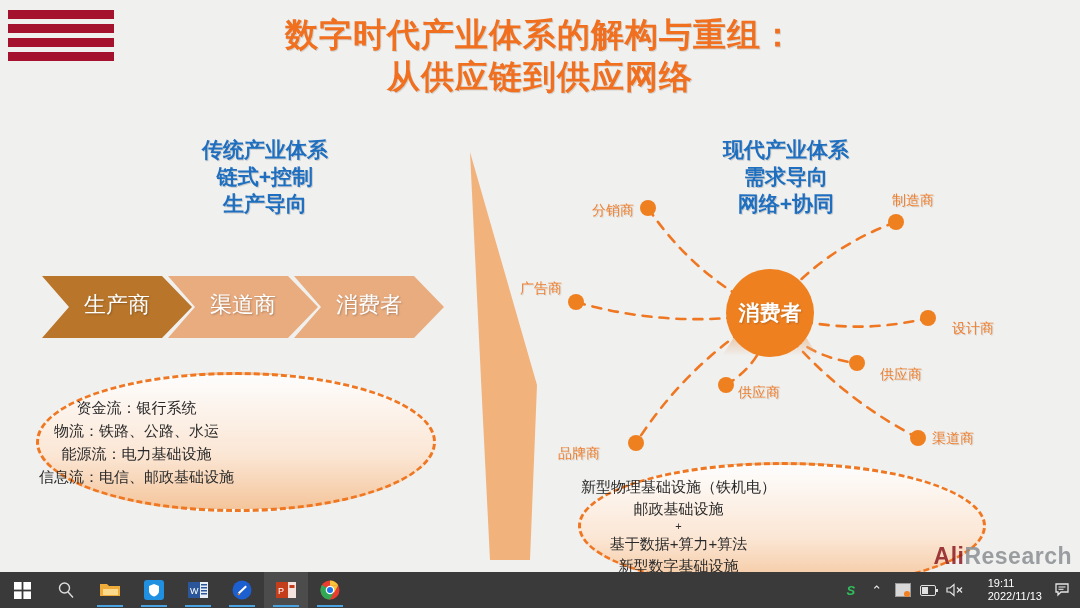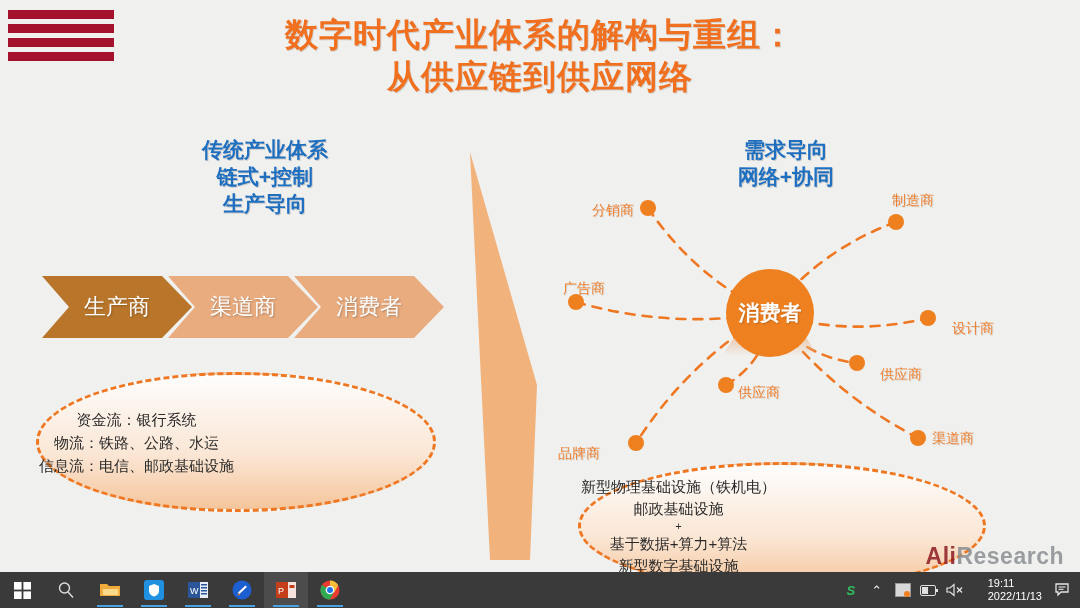--- a/index.html
+++ b/index.html
@@ -34,21 +34,21 @@
     text-shadow:1px 1px 0 rgba(120,120,120,.3);
   }
   #head-left{left:155px;top:136px;width:220px;}
   #head-right{left:672px;top:136px;width:228px;}
   
   #divider{position:absolute;left:440px;top:140px;width:140px;height:420px;}
   
   #chevrons{position:absolute;left:42px;top:276px;width:400px;height:62px;}
   .chev{position:absolute;top:0;height:62px;color:#fff;
         font-size:22px;line-height:62px;text-align:center;
-        font-family:Liberation Sans, sans-serif;
+        font-family:Liberation Mono, monospace;
         text-shadow:1px 1px 2px rgba(0,0,0,.25);}
   
   .ellipse{
     position:absolute;border:3px dashed #ef7722;border-radius:50%;
     box-sizing:border-box;
     display:flex;align-items:center;justify-content:flex-start;
     text-align:center;color:#2a2a2a;
   }
   #ellipse-left{
     left:36px;top:372px;width:400px;height:140px;
@@ -77,21 +77,21 @@
     z-index:5;
   }
   #hub-shadow{
     position:absolute;left:722px;top:338px;width:96px;height:18px;
     background:linear-gradient(180deg,rgba(232,190,155,.75),rgba(240,240,240,0));
     clip-path:polygon(12% 0,88% 0,100% 100%,0% 100%);
     z-index:1;
   }
   
   #watermark{
-    position:absolute;right:16px;bottom:2px;font-size:23px;font-weight:bold;
+    position:absolute;right:8px;bottom:2px;font-size:23px;font-weight:bold;
     letter-spacing:.5px;color:#8b8f93;opacity:.85;
   }
   #watermark .ali{color:#8d1b22;}
   
   #taskbar{
     position:absolute;left:0;top:572px;width:1080px;height:36px;
     background:#3a3a3a;display:flex;align-items:center;
   }
   .tb-item{width:44px;height:36px;display:flex;align-items:center;justify-content:center;position:relative;}
   .tb-item.active{background:#4c4c4c;}
@@ -119,40 +119,42 @@
     <div>从供应链到供应网络</div>
   </div>
 
   <div id="head-left" class="sec-head">
     <div>传统产业体系</div>
     <div>链式+控制</div>
     <div>生产导向</div>
   </div>
 
   <div id="head-right" class="sec-head">
+    <div>现代产业体系</div>
     <div>需求导向</div>
     <div>网络+协同</div>
   </div>
 
   <div id="divider">
     <svg width="140" height="420" viewBox="0 0 140 420">
       <polygon points="30,12 97,245 90,420 50,420 42,260" fill="#f2b27c"></polygon>
     </svg>
   </div>
 
   <div id="chevrons">
       <div class="chev" style="left: 0px; width: 150px; background: rgb(185, 118, 43); clip-path: polygon(0px 0px, 80% 0px, 100% 50%, 80% 100%, 0px 100%, 18% 50%); z-index: 10;"><span>生产商</span></div>
       <div class="chev" style="left: 126px; width: 150px; background: rgb(233, 172, 127); clip-path: polygon(0px 0px, 80% 0px, 100% 50%, 80% 100%, 0px 100%, 18% 50%); z-index: 9;"><span>渠道商</span></div>
       <div class="chev" style="left: 252px; width: 150px; background: rgb(233, 172, 127); clip-path: polygon(0px 0px, 80% 0px, 100% 50%, 80% 100%, 0px 100%, 18% 50%); z-index: 8;"><span>消费者</span></div>
     </div>
 
   <div id="ellipse-left" class="ellipse">
     <div>
         <div>资金流：银行系统</div>
         <div>物流：铁路、公路、水运</div>
+        <div>能源流：电力基础设施</div>
         <div>信息流：电信、邮政基础设施</div>
       </div>
   </div>
 
   <div id="hub-shadow"></div>
   <div id="hub">
     <span>消费者</span>
   </div>
   <div id="network">
     <svg id="net-svg" width="580" height="300" viewBox="0 0 580 300">
@@ -168,21 +170,21 @@
         <circle cx="396" cy="52" r="8" fill="#ef8020"></circle>
         <circle cx="76" cy="132" r="8" fill="#ef8020"></circle>
         <circle cx="428" cy="148" r="8" fill="#ef8020"></circle>
         <circle cx="357" cy="193" r="8" fill="#ef8020"></circle>
         <circle cx="226" cy="215" r="8" fill="#ef8020"></circle>
         <circle cx="136" cy="273" r="8" fill="#ef8020"></circle>
         <circle cx="418" cy="268" r="8" fill="#ef8020"></circle>
       </svg>
   <div class="node-label" style="left: 92px; top: 32px;">分销商</div>
       <div class="node-label" style="left: 392px; top: 22px;">制造商</div>
-      <div class="node-label" style="left: 20px; top: 110px; margin-left: 43px;">广告商</div>
+      <div class="node-label" style="left: 20px; top: 110px;">广告商</div>
       <div class="node-label" style="left: 452px; top: 150px;">设计商</div>
       <div class="node-label" style="left: 380px; top: 196px;">供应商</div>
       <div class="node-label" style="left: 238px; top: 214px;">供应商</div>
       <div class="node-label" style="left: 58px; top: 255px; margin-top: 20px;">品牌商</div>
       <div class="node-label" style="left: 432px; top: 260px;">渠道商</div>
     </div>
 
   <div id="ellipse-right" class="ellipse">
     <div>
         <div>新型物理基础设施（铁机电）</div>

